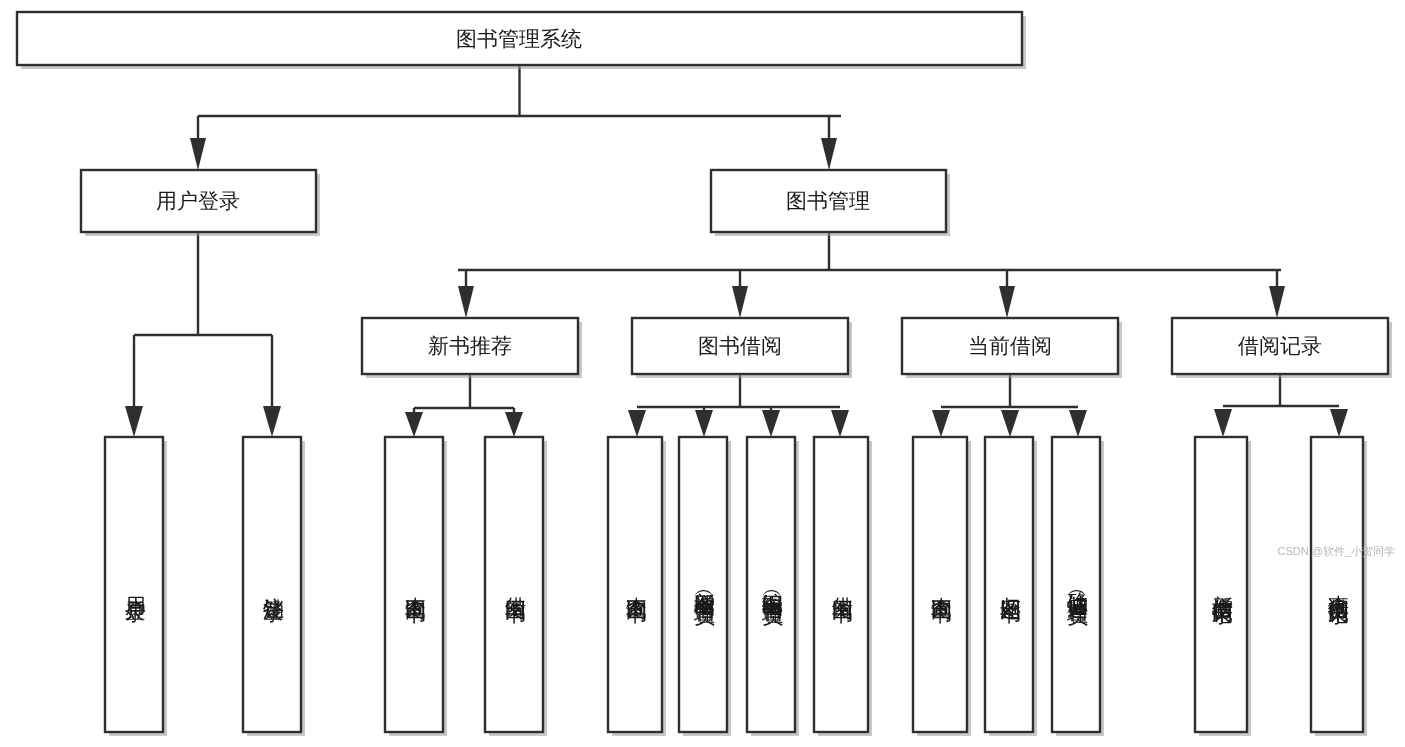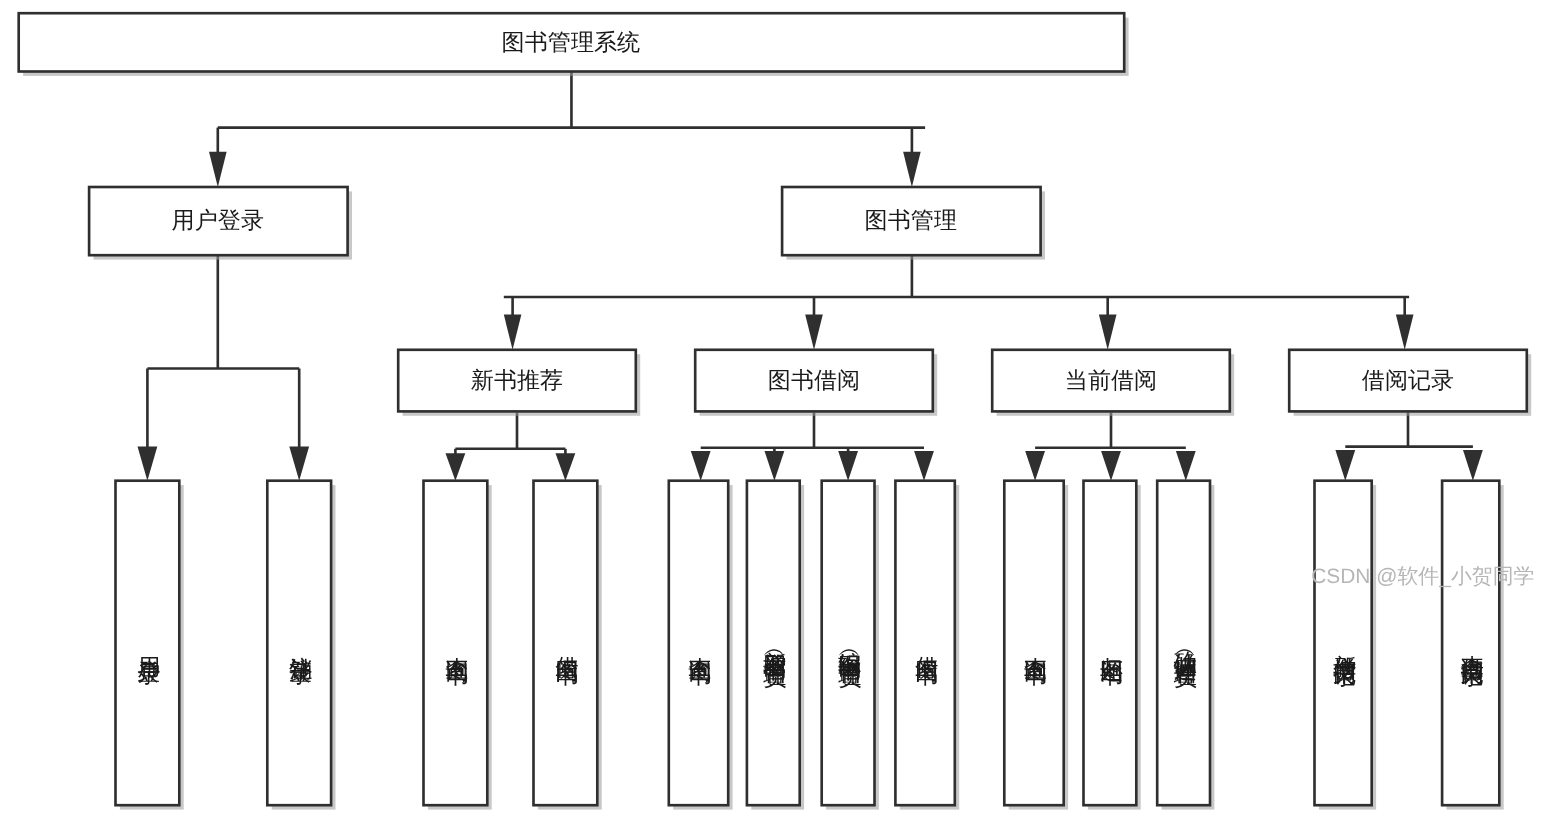--- a/index.html
+++ b/index.html
@@ -59,23 +59,23 @@
     fill: #1a1a1a;
     text-anchor: middle;
     dominant-baseline: middle;
     writing-mode: vertical-rl;
     text-orientation: upright;
     letter-spacing: 2px;
   }
   .watermark {
     position: absolute;
     right: 10px;
-    bottom: 22px;
-    font-family: "Liberation Sans", "DejaVu Sans", sans-serif;
-    font-size: 19px;
+    bottom: 0;
+    font-family: "Liberation Sans", "DejaVu Sans", sans-serif;
+    font-size: 11px;
     color: #b6b6b6;
     white-space: nowrap;
     user-select: none;
   }
 </style>
 </head>
 <body>
 
 <div id="diagram-root">
 

